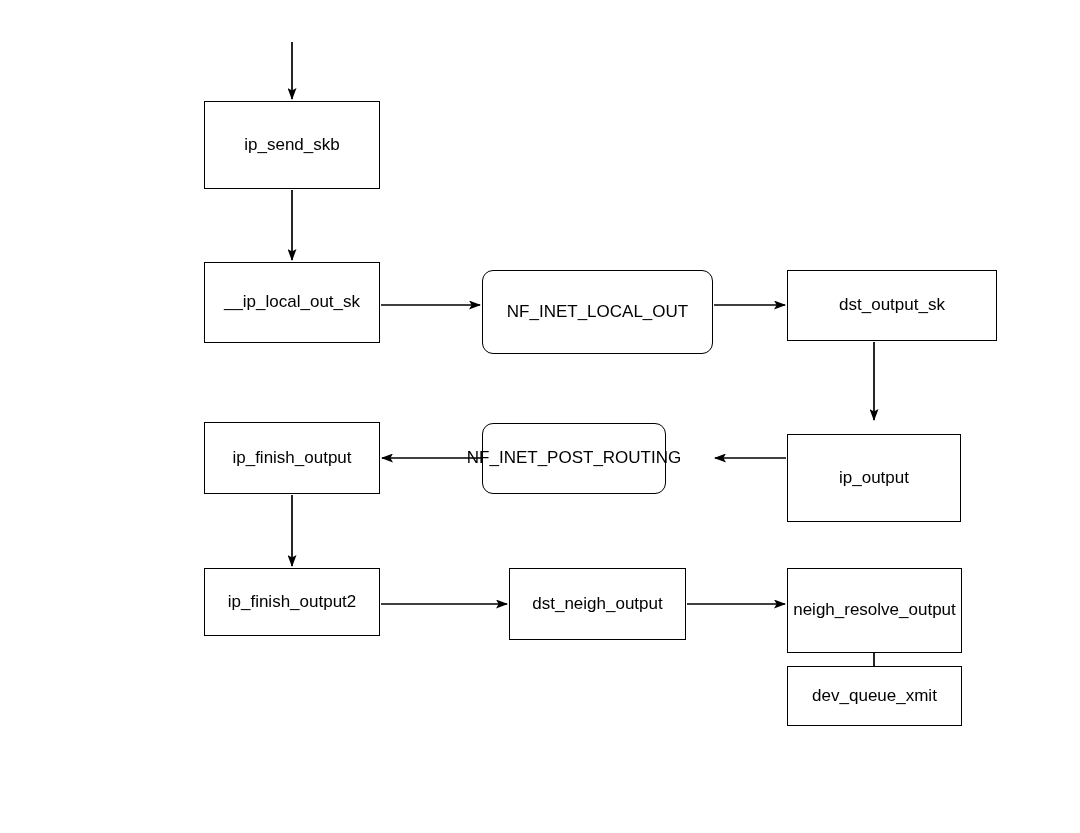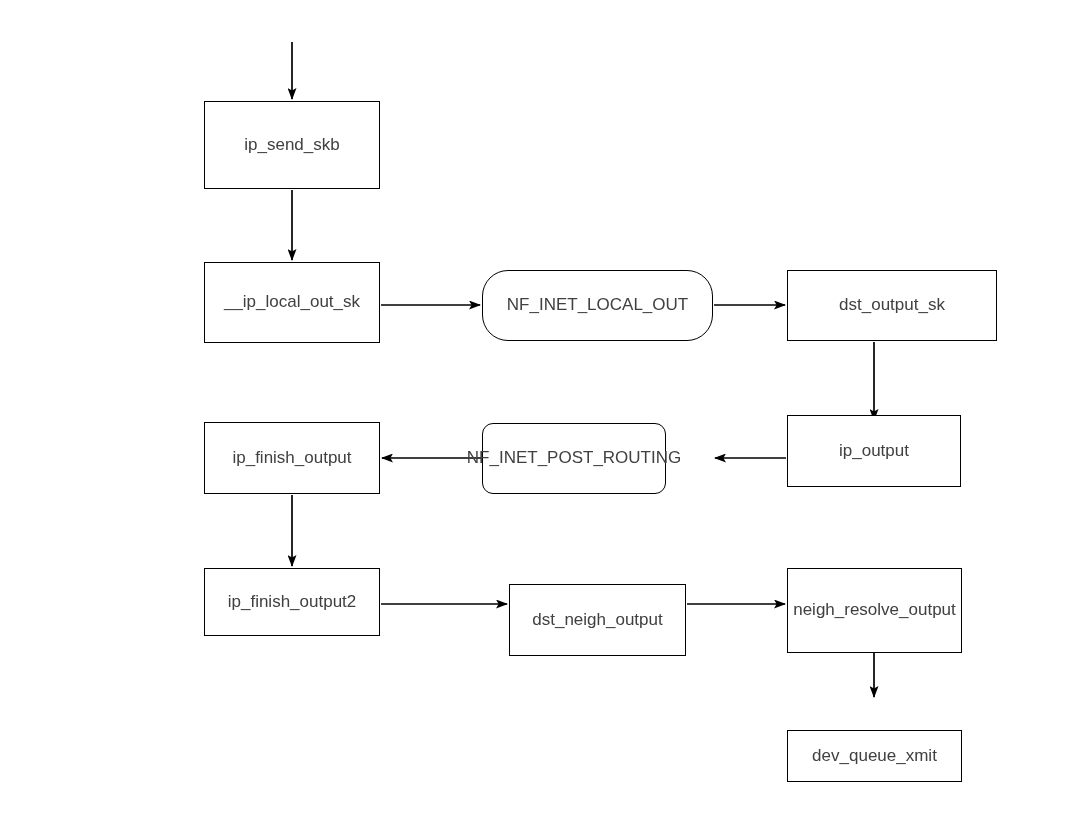--- a/index.html
+++ b/index.html
@@ -24,21 +24,21 @@
   }
   .node {
     position: absolute;
     box-sizing: border-box;
     border: 1.7px solid #000000;
     background: #ffffff;
     display: flex;
     align-items: center;
     justify-content: center;
     font-size: 17px;
-    color: #404040;
+    color: #000000;
     white-space: nowrap;
     text-align: center;
     line-height: 1.2;
   }
   .node.rounded {
     border-radius: 11px;
   }
 </style>
 </head>
 <body>
@@ -61,31 +61,31 @@
     <line x1="292" y1="495" x2="292" y2="566" stroke="#000000" stroke-width="1.7" marker-end="url(#arrowhead)"></line>
     <line x1="381" y1="604" x2="507" y2="604" stroke="#000000" stroke-width="1.7" marker-end="url(#arrowhead)"></line>
     <line x1="687" y1="604" x2="785" y2="604" stroke="#000000" stroke-width="1.7" marker-end="url(#arrowhead)"></line>
     <line x1="874" y1="640" x2="874" y2="697" stroke="#000000" stroke-width="1.7" marker-end="url(#arrowhead)"></line>
   </svg>
 
   <div class="node" style="left:204px; top:101px; width:176px; height:88px;">ip_send_skb</div>
 
   <div class="node" style="left:204px; top:262px; width:176px; height:81px;">__ip_local_out_sk</div>
 
-  <div class="node rounded" style="left:482px; top:270px; width:231px; height:71px;border-radius:26px;">NF_INET_LOCAL_OUT</div>
+  <div class="node rounded" style="left:482px; top:270px; width:231px; height:84px;">NF_INET_LOCAL_OUT</div>
 
   <div class="node" style="left:787px; top:270px; width:210px; height:71px;">dst_output_sk</div>
 
-  <div class="node" style="left:787px; top:415px; width:174px; height:72px;">ip_output</div>
+  <div class="node" style="left:787px; top:434px; width:174px; height:88px;">ip_output</div>
 
   <div class="node rounded" style="left:482px; top:423px; width:184px; height:71px;">NF_INET_POST_ROUTING</div>
 
   <div class="node" style="left:204px; top:422px; width:176px; height:72px;">ip_finish_output</div>
 
   <div class="node" style="left:204px; top:568px; width:176px; height:68px;">ip_finish_output2</div>
 
-  <div class="node" style="left:509px; top:568px; width:177px; height:72px;margin-top:16px;">dst_neigh_output</div>
+  <div class="node" style="left:509px; top:568px; width:177px; height:72px;">dst_neigh_output</div>
 
   <div class="node" style="left:787px; top:568px; width:175px; height:85px;">neigh_resolve_output</div>
 
-  <div class="node" style="left:787px; top:730px; width:175px; height:52px;">dev_queue_xmit</div>
+  <div class="node" style="left:787px; top:666px; width:175px; height:60px;">dev_queue_xmit</div>
 
 </div>
 
 </body></html>

